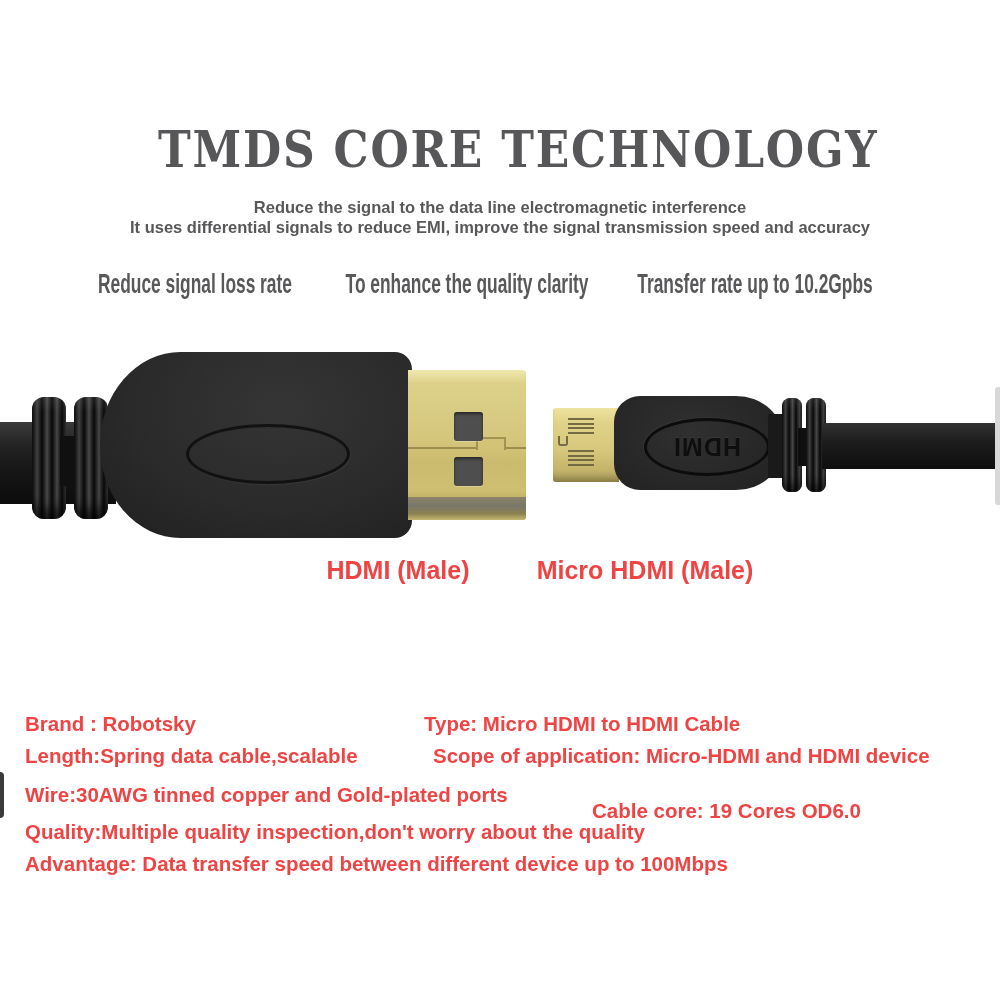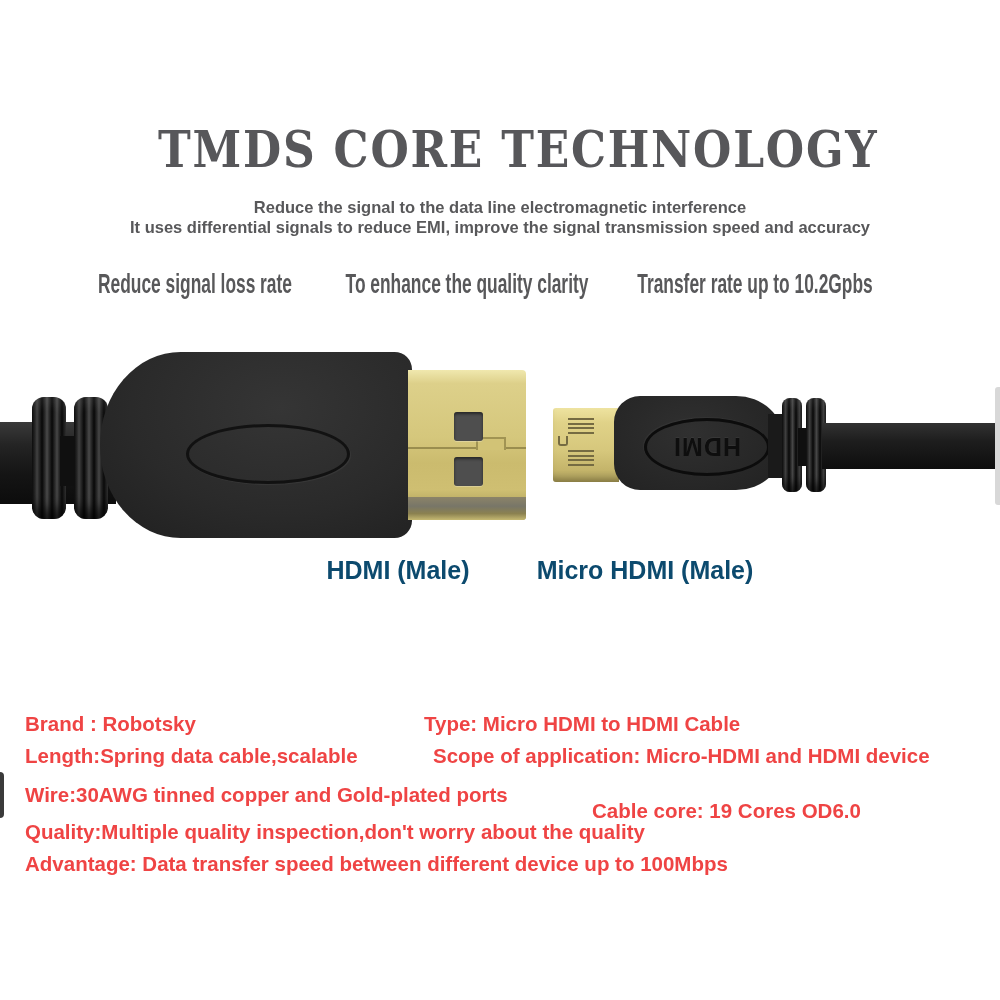--- a/index.html
+++ b/index.html
@@ -134,21 +134,21 @@
   .cable-right {
     left: 822px; top: 423px; width: 178px; height: 46px;
     background: linear-gradient(180deg, #323232 0%, #1d1d1d 40%, #0e0e0e 100%);
   }
   .edge-sliver-right { left: 995px; top: 387px; width: 5px; height: 118px; background: #d8d8d8; border-radius: 3px 0 0 3px; }
   .edge-sliver-left { left: 0; top: 772px; width: 4px; height: 46px; background: #3a3a3a; border-radius: 0 4px 4px 0; }
 
   
   .plug-label {
     position: absolute; top: 556px; transform: translateX(-50%);
-    font-weight: bold; font-size: 25px; color: #0c4a6e; white-space: nowrap;
+    font-weight: bold; font-size: 25px; color: #ef4444; white-space: nowrap;
   }
   .plug-label.left { left: 398px; }
   .plug-label.right { left: 645px; }
 
   
   .spec {
     position: absolute;
     font-weight: bold; font-size: 20.5px; color: #ef4444; white-space: nowrap;
   }
   .spec.brand     { left: 25px;  top: 712px; }

